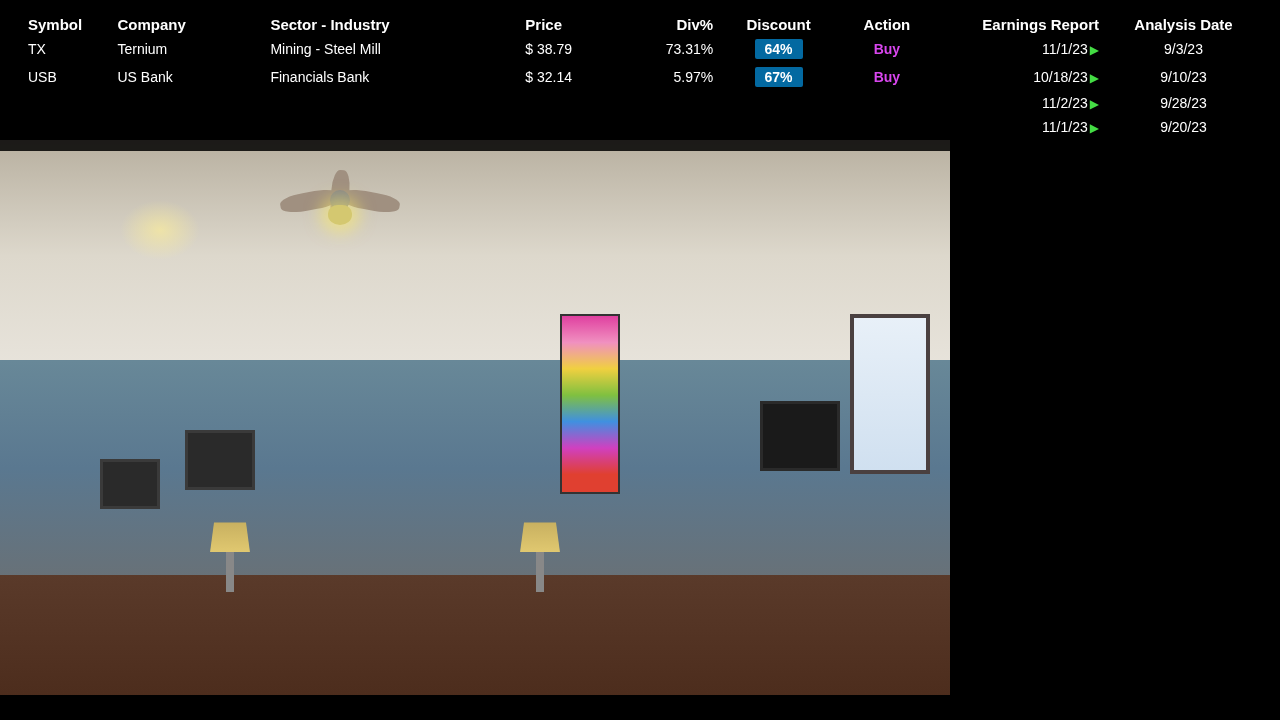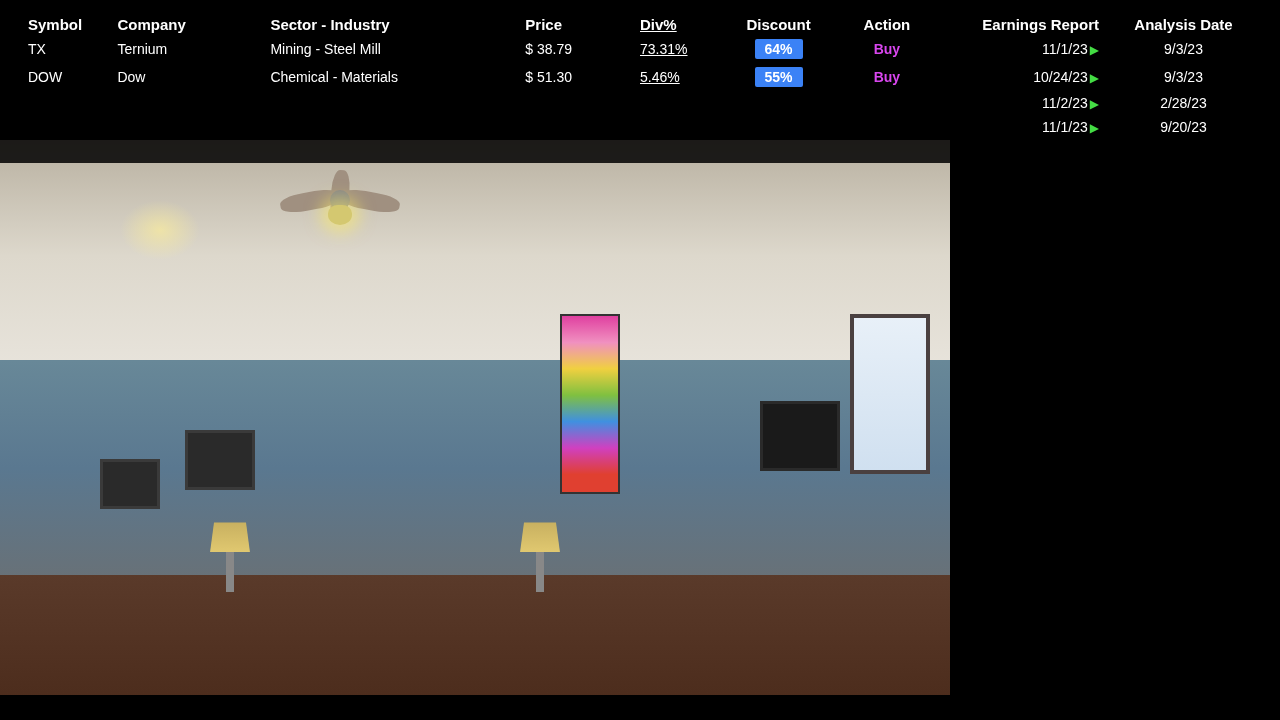--- a/index.html
+++ b/index.html
@@ -206,21 +206,21 @@
       margin: 0 auto;
     }
 
     
     .data-table-container {
       position: absolute;
       top: 0;
       left: 0;
       width: 1280px;
       background: rgba(0,0,0,0.85);
-      padding: 12px 20px 24px 20px;
+      padding: 12px 20px 12px 20px;
     }
 
     .data-table {
       width: 100%;
       border-collapse: collapse;
       color: #fff;
       font-size: 14px;
     }
 
     .data-table th {
@@ -235,28 +235,28 @@
     .data-table td {
       padding: 4px 8px;
       white-space: nowrap;
       font-size: 14px;
     }
 
     .data-table .col-symbol { width: 60px; }
     .data-table .col-company { width: 120px; }
     .data-table .col-sector { width: 200px; }
     .data-table .col-price { width: 90px; text-align: left; }
-    .data-table .col-div { width: 70px; text-align: left; text-decoration: underline; }
+    .data-table .col-div { width: 70px; text-align: right; }
     .data-table .col-discount { width: 90px; text-align: center; }
     .data-table .col-action { width: 80px; text-align: center; }
     .data-table .col-earnings { width: 120px; text-align: right; }
     .data-table .col-analysis { width: 120px; text-align: center; }
 
     .discount-cell {
-      background: #3b82f6;
+      background: #0369a1;
       color: #fff;
       font-weight: bold;
       padding: 2px 10px;
       border-radius: 2px;
       display: inline-block;
       min-width: 45px;
     }
 
     .action-buy {
       color: #d946ef;
@@ -347,40 +347,40 @@
     <td class="col-company">Ternium</td>
     <td class="col-sector">Mining - Steel Mill</td>
     <td class="col-price">$ 38.79</td>
     <td class="col-div">73.31%</td>
     <td class="col-discount"><span class="discount-cell">64%</span></td>
     <td class="col-action action-buy">Buy</td>
     <td class="col-earnings earnings-cell">11/1/23<span class="earnings-arrow">▶</span></td>
     <td class="col-analysis">9/3/23</td>
   </tr>
         <tr>
-    <td class="col-symbol">DOW</td>
-    <td class="col-company">Dow</td>
-    <td class="col-sector">Chemical - Materials</td>
-    <td class="col-price">$ 51.30</td>
-    <td class="col-div">5.46%</td>
-    <td class="col-discount"><span class="discount-cell">55%</span></td>
+    <td class="col-symbol">USB</td>
+    <td class="col-company">US Bank</td>
+    <td class="col-sector">Financials Bank</td>
+    <td class="col-price">$ 32.14</td>
+    <td class="col-div">5.97%</td>
+    <td class="col-discount"><span class="discount-cell">67%</span></td>
     <td class="col-action action-buy">Buy</td>
-    <td class="col-earnings earnings-cell">10/24/23<span class="earnings-arrow">▶</span></td>
-    <td class="col-analysis">9/3/23</td>
+    <td class="col-earnings earnings-cell">10/18/23<span class="earnings-arrow">▶</span></td>
+    <td class="col-analysis">9/10/23</td>
   </tr>
         <tr>
     <td class="col-symbol"></td>
     <td class="col-company"></td>
     <td class="col-sector"></td>
     <td class="col-price"></td>
     <td class="col-div"></td>
     <td class="col-discount"></td>
     <td class="col-action"></td>
     <td class="col-earnings earnings-cell">11/2/23<span class="earnings-arrow">▶</span></td>
-    <td class="col-analysis">2/28/23</td>
+    <td class="col-analysis">9/28/23</td>
   </tr>
         <tr>
     <td class="col-symbol"></td>
     <td class="col-company"></td>
     <td class="col-sector"></td>
     <td class="col-price"></td>
     <td class="col-div"></td>
     <td class="col-discount"></td>
     <td class="col-action"></td>
     <td class="col-earnings earnings-cell">11/1/23<span class="earnings-arrow">▶</span></td>

